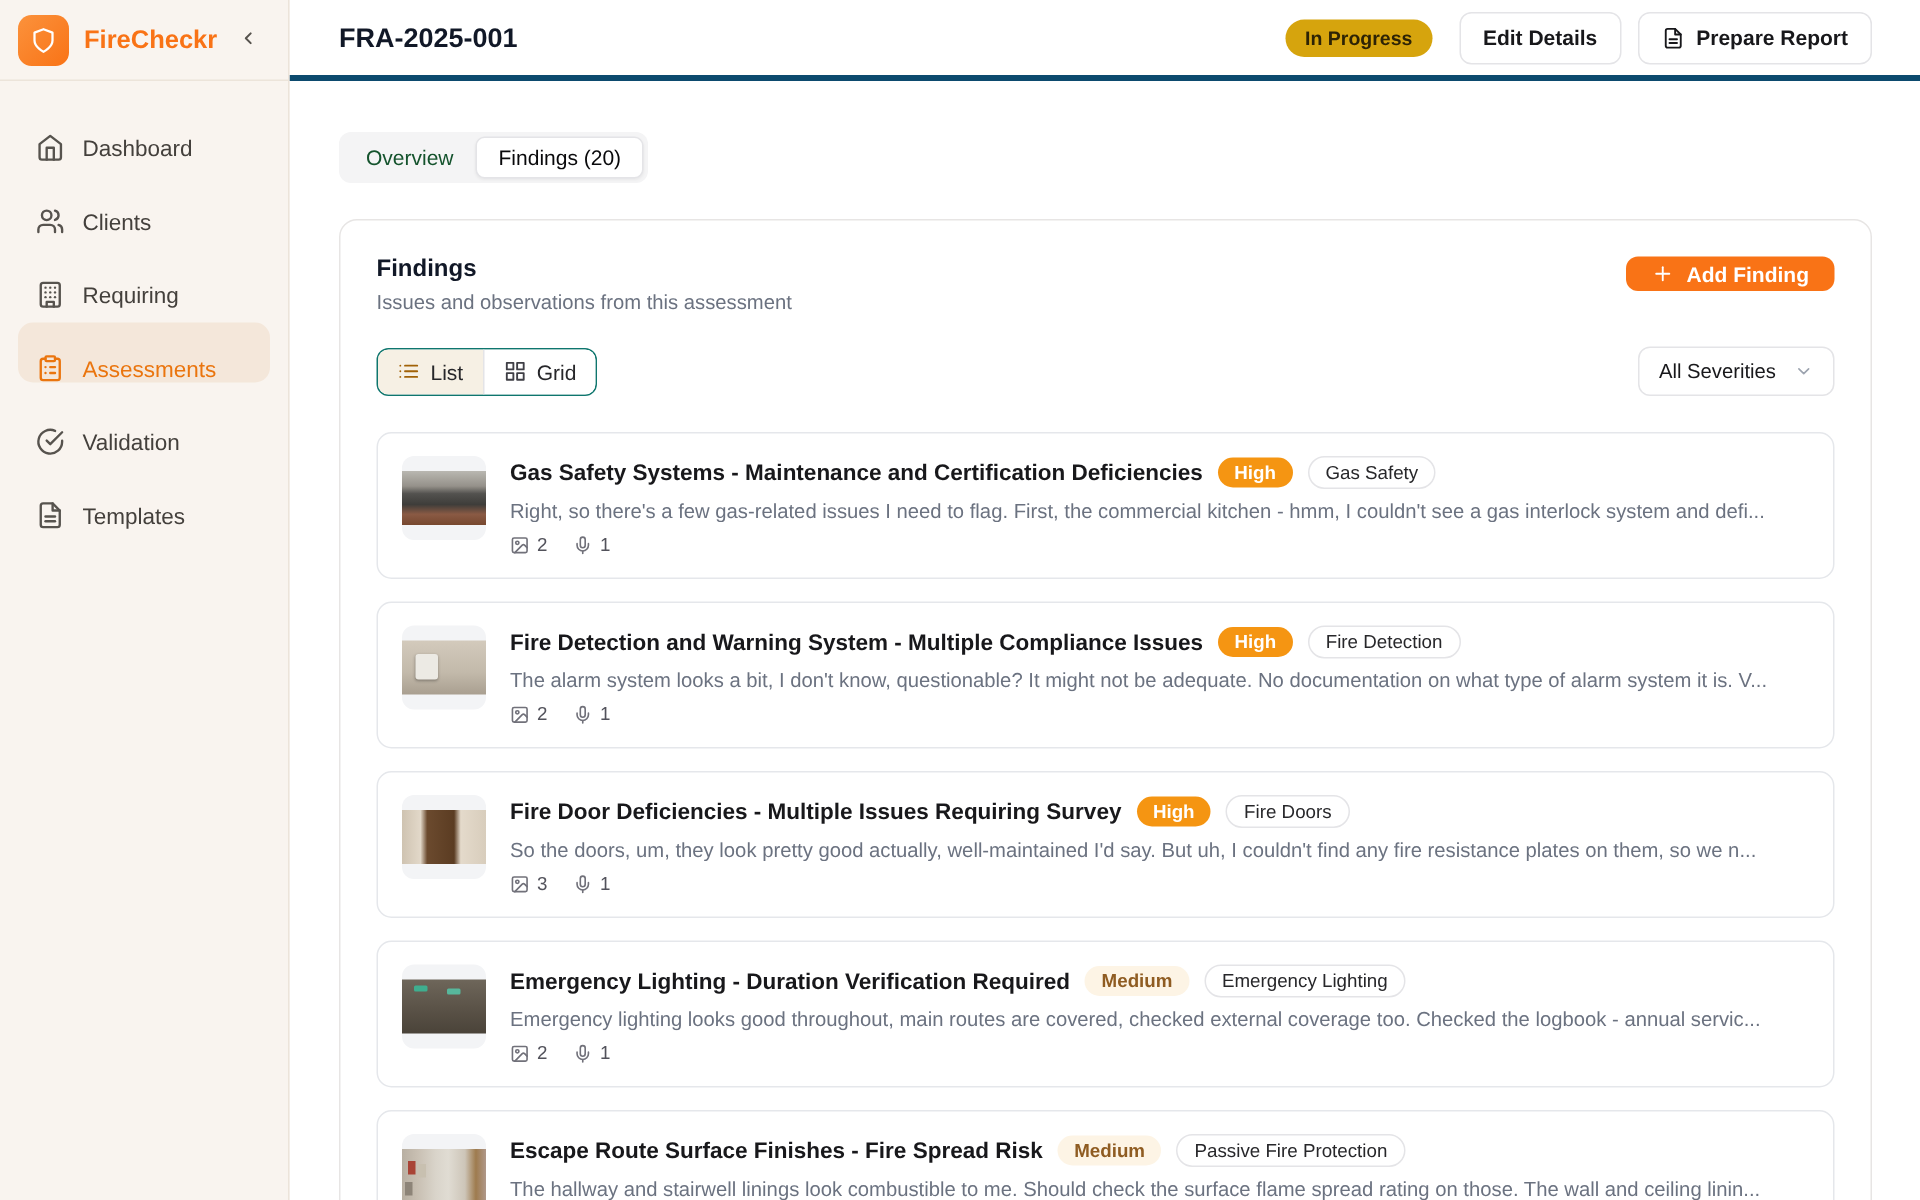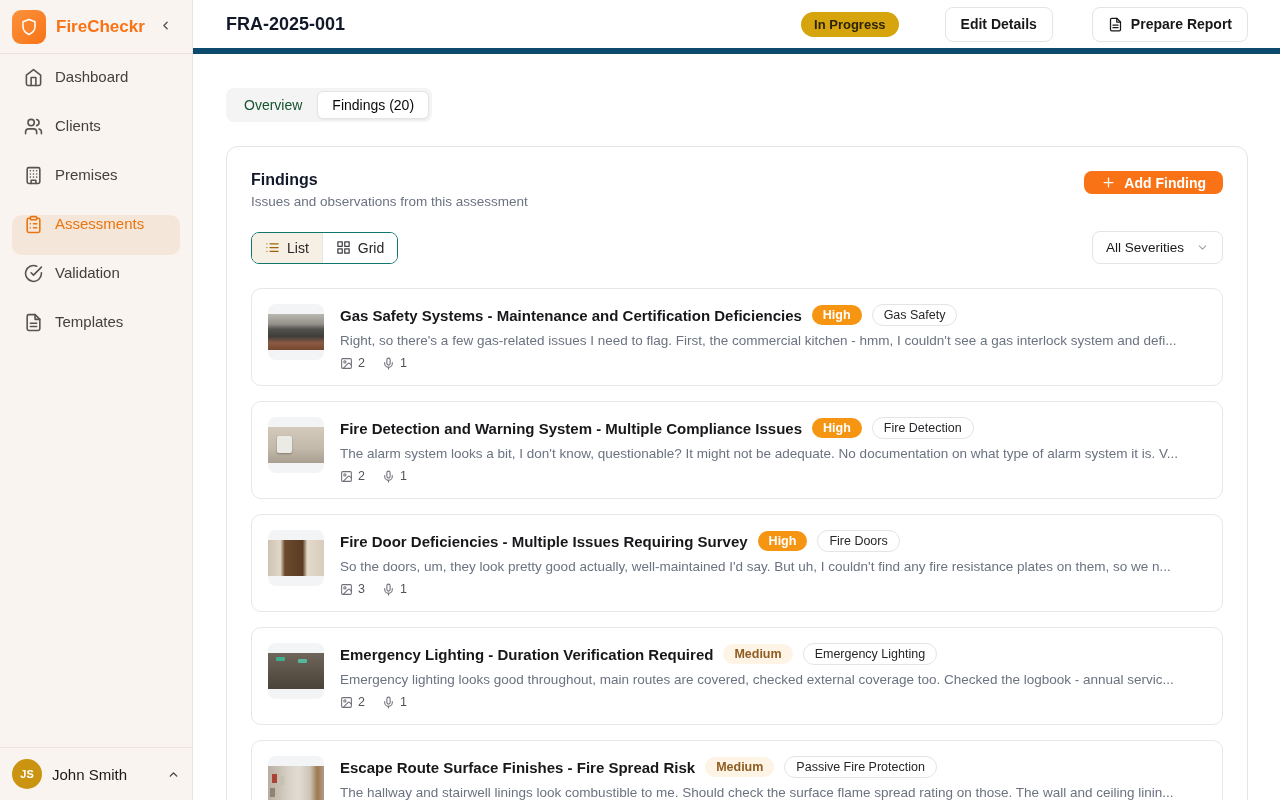--- a/index.html
+++ b/index.html
@@ -11,35 +11,35 @@
   .sidebar { width:193px; flex-shrink:0; background:#f9f4ef; border-right:1px solid #ece4da;
              display:flex; flex-direction:column; }
   .sb-head { height:54px; display:flex; align-items:center; padding:0 12px;
              border-bottom:1px solid #ece4da; }
   .logo { width:34px; height:34px; border-radius:9px; background:linear-gradient(135deg,#fb923c,#f97316);
           display:flex; align-items:center; justify-content:center; flex-shrink:0; }
   .logo svg { width:18px; height:18px; stroke:#fff; }
   .brand { font-size:17px; font-weight:700; color:#f97316; margin-left:10px; flex:1; }
   .collapse { color:#57534e; font-size:14px; cursor:pointer; padding:4px 8px; }
   .nav { padding:14px 12px; flex:1; }
-  .nav-item { display:flex; align-items:flex-start; gap:12px; height:40px; padding:0 12px;
+  .nav-item { display:flex; align-items:flex-end; gap:12px; height:40px; padding:0 12px;
               border-radius:10px; margin-bottom:9px; font-size:15px; color:#44403c; cursor:pointer; }
   .nav-item svg { width:19px; height:19px; stroke:#57534e; flex-shrink:0; }
   .nav-item.active { background:#f4e7da; color:#ea750e; font-weight:500; }
   .nav-item.active svg { stroke:#ea750e; }
   .sb-foot { border-top:1px solid #ece4da; padding:11px 12px; display:flex; align-items:center; gap:10px; cursor:pointer; }
   .avatar { width:30px; height:30px; border-radius:50%; background:#ca9410; color:#fff;
             font-size:11px; font-weight:700; display:flex; align-items:center; justify-content:center; }
   .user-name { font-size:15px; color:#1c1917; flex:1; }
   .chev-up { color:#3f3f46; font-size:12px; }
 
   
   .main { flex:1; display:flex; flex-direction:column; overflow:hidden; }
-  .topbar { height:54px; flex-shrink:0; border-bottom:6px solid #0c4a6e; display:flex;
-            align-items:center; padding:0 32px 0 33px;gap:28px; }
+  .topbar { height:54px; flex-shrink:0; border-bottom:4px solid #0c4a6e; display:flex;
+            align-items:center; padding:0 32px 0 33px; }
   .page-title { font-size:18px; font-weight:600; color:#111827; flex:1; }
   .status-pill { background:#d6a40d; color:#2d2305; font-size:13px; font-weight:600;
                  padding:5px 13px; border-radius:999px; margin-right:18px; }
   .btn { display:inline-flex; align-items:center; gap:8px; height:35px; padding:0 15px;
          background:#fff; border:1px solid #e4e4e7; border-radius:8px; font-size:14px;
          font-weight:600; color:#18181b; cursor:pointer; font-family:"Liberation Sans",sans-serif; }
   .btn + .btn { margin-left:11px; }
   .btn svg { width:15px; height:15px; stroke:#18181b; }
 
   .content { padding:34px 32px 0 33px; overflow:hidden; }
@@ -148,21 +148,21 @@
             <path d="M8 6h.01"></path>
             <path d="M16 6h.01"></path>
             <path d="M12 6h.01"></path>
             <path d="M12 10h.01"></path>
             <path d="M12 14h.01"></path>
             <path d="M16 10h.01"></path>
             <path d="M16 14h.01"></path>
             <path d="M8 10h.01"></path>
             <path d="M8 14h.01"></path>
           </svg>
-        <span>Premises</span>
+        <span>Requiring</span>
       </div>
       <div class="nav-item active">
         <svg viewBox="0 0 24 24" fill="none" stroke-width="2" stroke-linecap="round" stroke-linejoin="round">
             <rect x="8" y="2" width="8" height="4" rx="1"></rect>
             <path d="M16 4h2a2 2 0 0 1 2 2v14a2 2 0 0 1-2 2H6a2 2 0 0 1-2-2V6a2 2 0 0 1 2-2h2"></path>
             <path d="M12 11h4"></path>
             <path d="M12 16h4"></path>
             <path d="M8 11h.01"></path>
             <path d="M8 16h.01"></path>
           </svg>
@@ -178,27 +178,20 @@
       <div class="nav-item">
         <svg viewBox="0 0 24 24" fill="none" stroke-width="2" stroke-linecap="round" stroke-linejoin="round">
             <path d="M14 2H6a2 2 0 0 0-2 2v16a2 2 0 0 0 2 2h12a2 2 0 0 0 2-2V8z"></path>
             <polyline points="14 2 14 8 20 8"></polyline>
             <line x1="16" y1="13" x2="8" y2="13"></line>
             <line x1="16" y1="17" x2="8" y2="17"></line>
           </svg>
         <span>Templates</span>
       </div>
     </nav>
-    <div class="sb-foot">
-      <div class="avatar">JS</div>
-      <div class="user-name">John Smith</div>
-      <svg class="chev-up" width="13" height="13" viewBox="0 0 24 24" fill="none" stroke="#3f3f46" stroke-width="2.5" stroke-linecap="round" stroke-linejoin="round">
-          <polyline points="18 15 12 9 6 15"></polyline>
-        </svg>
-    </div>
   </aside>
 
   <div class="main">
     <div class="topbar">
       <div class="page-title">FRA-2025-001</div>
       <span class="status-pill">In Progress</span>
       <button class="btn">
         <span>Edit Details</span>
       </button>
       <button class="btn">

